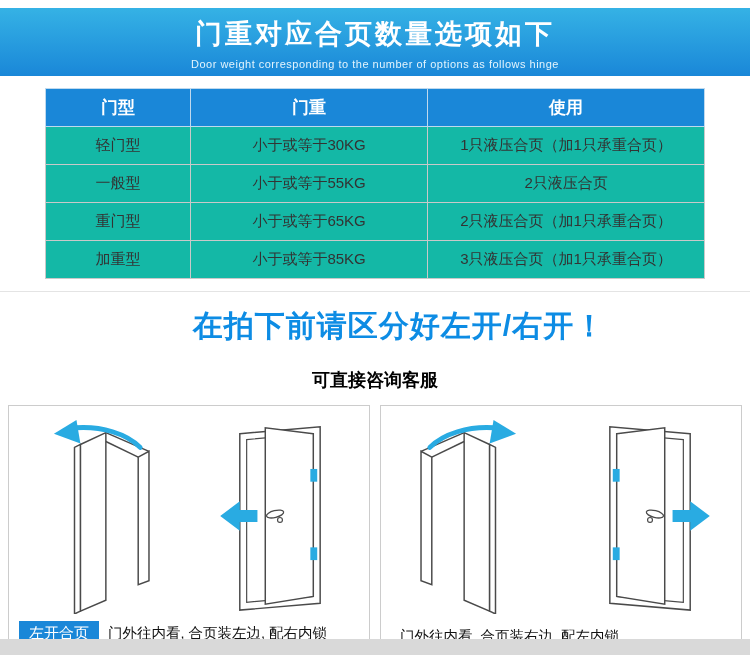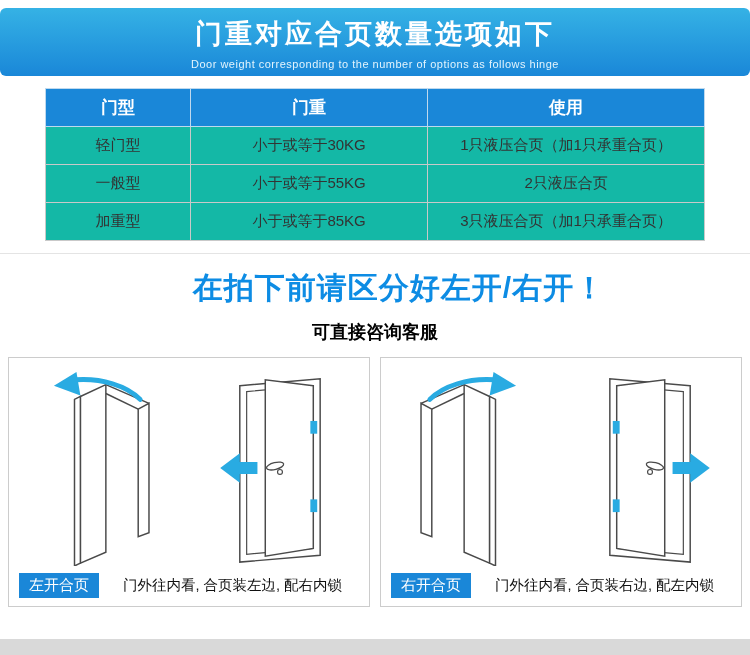--- a/index.html
+++ b/index.html
@@ -2,51 +2,51 @@
 <html><head>
 <meta charset="utf-8">
 <style>
   * { margin:0; padding:0; box-sizing:border-box; }
   html,body { width:750px; height:655px; background:#fff;
     font-family:"Liberation Sans","DejaVu Sans",sans-serif; }
   body { position:relative; overflow:hidden; }
 
   
   .banner { margin-top:8px; height:68px; text-align:center; color:#fff;
-    background:linear-gradient(180deg,#35b2e5 0%,#1a87d8 100%);border-radius:6px; }
+    background:linear-gradient(180deg,#35b2e5 0%,#1a87d8 100%); }
   .banner-title { font-size:27px; font-weight:bold; letter-spacing:3px; padding-top:8px; }
   .banner-sub { font-size:11px; margin-top:6px; color:#e3f4fd; letter-spacing:.5px; }
 
   
   .table-wrap { padding:12px 45px 0 45px; }
   table { width:100%; border-collapse:collapse; table-layout:fixed; }
   th { background:#1a87d8; color:#fff; font-size:17px; font-weight:bold;
        height:38px; border:1px solid #bfd9ee; }
   td { border:1px solid #c9c9c9; height:38px; text-align:center;
        font-size:15px; color:#333; background:#14b8a6; }
   col.c1{width:22%;} col.c2{width:36%;} col.c3{width:42%;}
 
   .divider { margin-top:12px; border-top:1px solid #e4e4e4; }
 
   
   .notice { text-align:center; padding-top:14px; }
   .notice-title { font-size:30px; font-weight:bold; color:#0d8ce4; letter-spacing:1px;padding-left:48px; }
-  .notice-sub { font-size:18px; font-weight:bold; color:#000; margin-top:11px; }
+  .notice-sub { font-size:18px; font-weight:bold; color:#000; margin-top:21px; }
 
   
   .panels { display:flex; gap:10px; margin:13px 8px 0 8px; }
   .panel { flex:1; border:1px solid #cccccc; height:250px; position:relative; background:#fff; }
   .drawings { display:flex; justify-content:center; gap:42px; padding-top:12px; }
   .drawings svg { width:138px; height:196px; }
   .mir svg { transform:scaleX(-1); }
 
   .caption { position:absolute; left:10px; bottom:8px; right:8px;
     display:flex; align-items:center; white-space:nowrap; }
   .badge { background:#1a87d8; color:#fff; font-size:15px; padding:3px 10px; }
-  .caption-text { margin-left:24px; font-size:14.5px; color:#111; }
+  .caption-text { margin-left:9px; font-size:14.5px; color:#111; }
 
   .bottom-strip { position:absolute; left:0; right:0; bottom:0; height:16px; background:#d9d9d9; }
 </style>
 </head>
 <body>
 
 <div class="banner">
   <div class="banner-title">门重对应合页数量选项如下</div>
   <div class="banner-sub">Door weight corresponding to the number of options as follows hinge</div>
 </div>
@@ -68,20 +68,25 @@
     <tbody>
       <tr>
         <td>轻门型</td>
         <td>小于或等于30KG</td>
         <td>1只液压合页（加1只承重合页）</td>
       </tr>
       <tr>
         <td>一般型</td>
         <td>小于或等于55KG</td>
         <td>2只液压合页</td>
+      </tr>
+      <tr>
+        <td>重门型</td>
+        <td>小于或等于65KG</td>
+        <td>2只液压合页（加1只承重合页）</td>
       </tr>
       <tr>
         <td>加重型</td>
         <td>小于或等于85KG</td>
         <td>3只液压合页（加1只承重合页）</td>
       </tr>
     </tbody>
   </table>
 </div>
 
@@ -142,20 +147,19 @@
           <polygon points="105,16 56,10 56,190 105,182" fill="#fff" stroke="#4a4a4a" stroke-width="1.5"></polygon>
           <rect x="102" y="52" width="7" height="13" fill="#29abe2"></rect>
           <rect x="102" y="132" width="7" height="13" fill="#29abe2"></rect>
           <ellipse cx="66" cy="98" rx="9" ry="3.5" transform="rotate(-14 66 98)" fill="#fff" stroke="#4a4a4a" stroke-width="1.3"></ellipse>
           <circle cx="71" cy="104" r="2.5" fill="none" stroke="#4a4a4a" stroke-width="1.2"></circle>
           <polygon points="10,100 30,85 30,94 48,94 48,106 30,106 30,115" fill="#29abe2"></polygon>
         </svg>
       </span>
     </div>
     <div class="caption">
-      <span class="badge">右开合页</span>
       <span class="caption-text">门外往内看, 合页装右边, 配左内锁</span>
     </div>
   </div>
 
 </div>
 
 <div class="bottom-strip"></div>
 
 </body></html>

